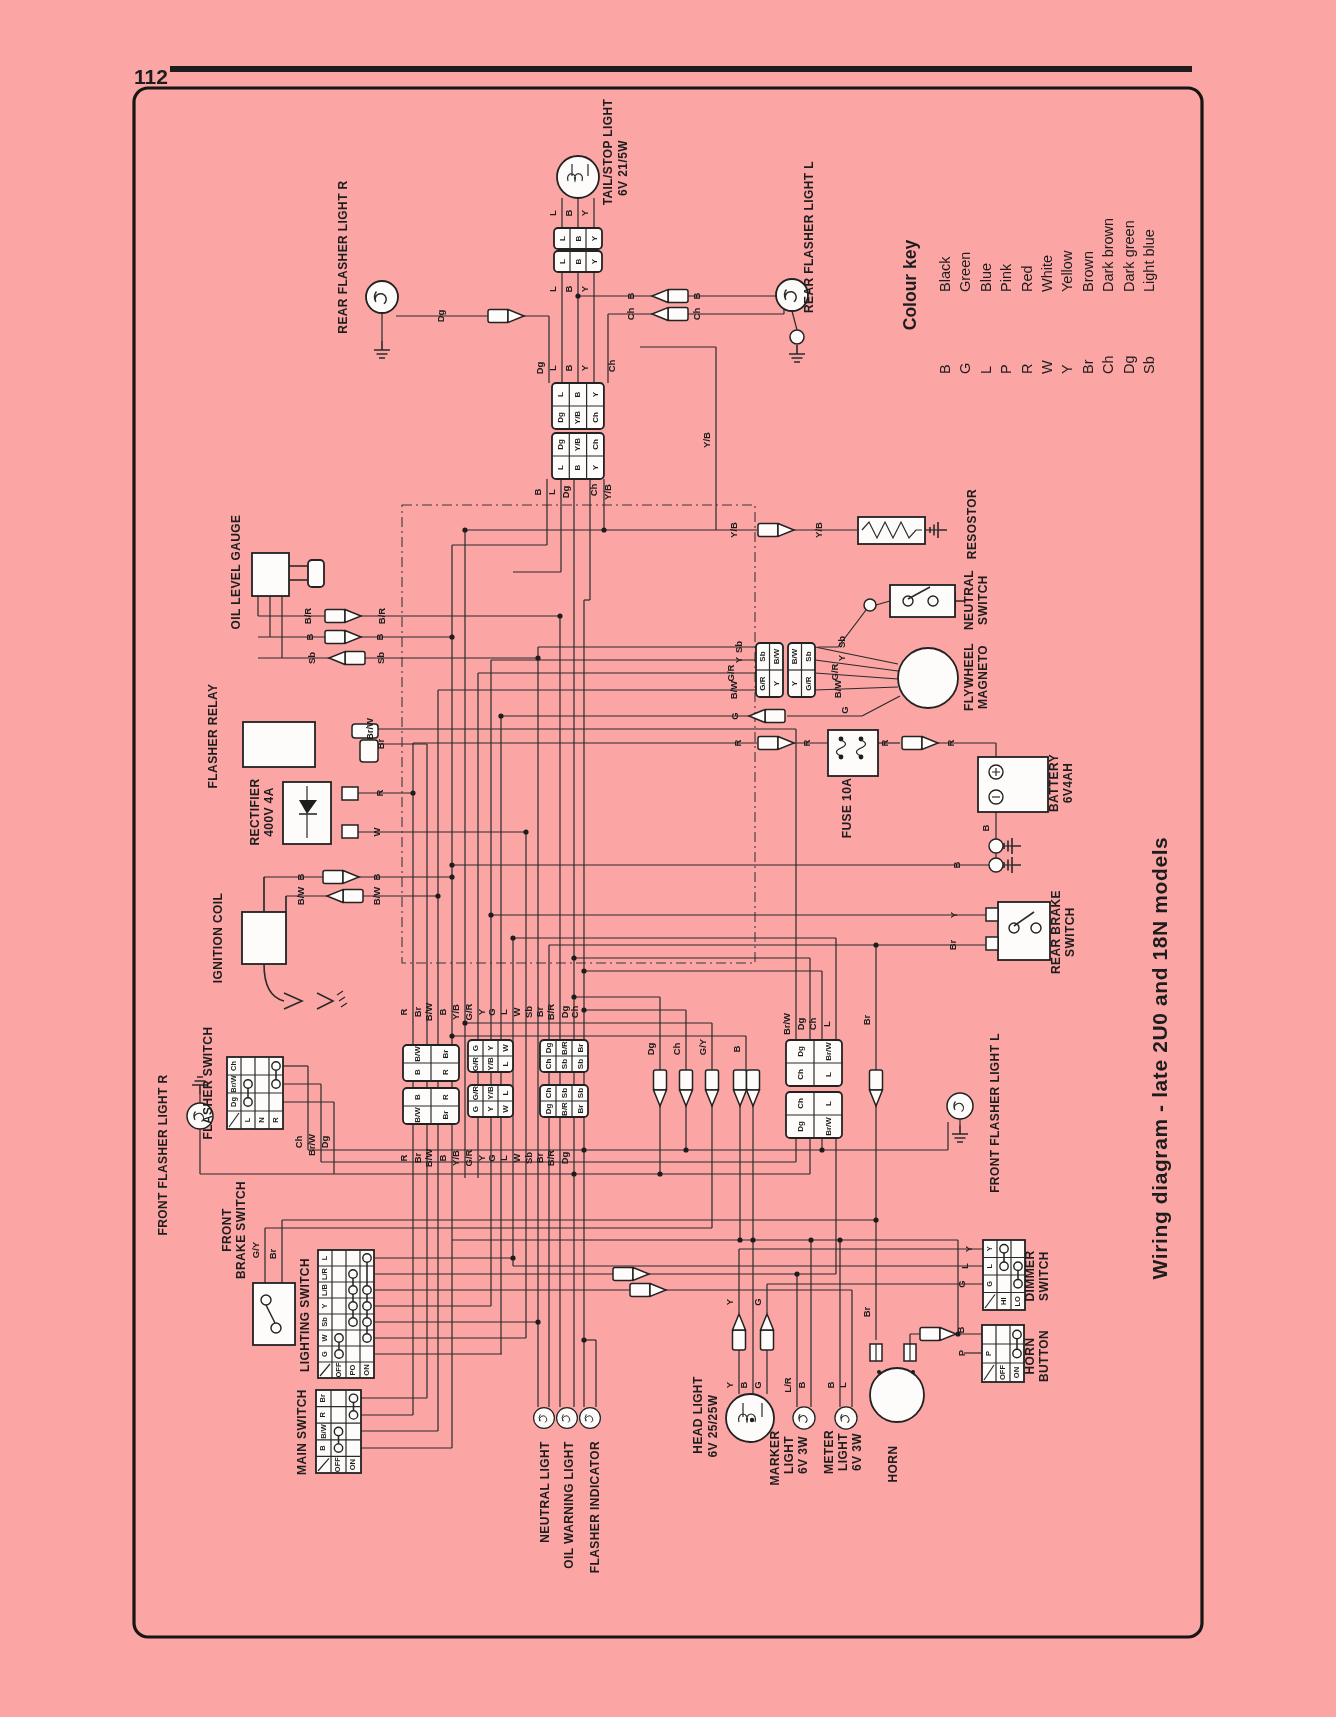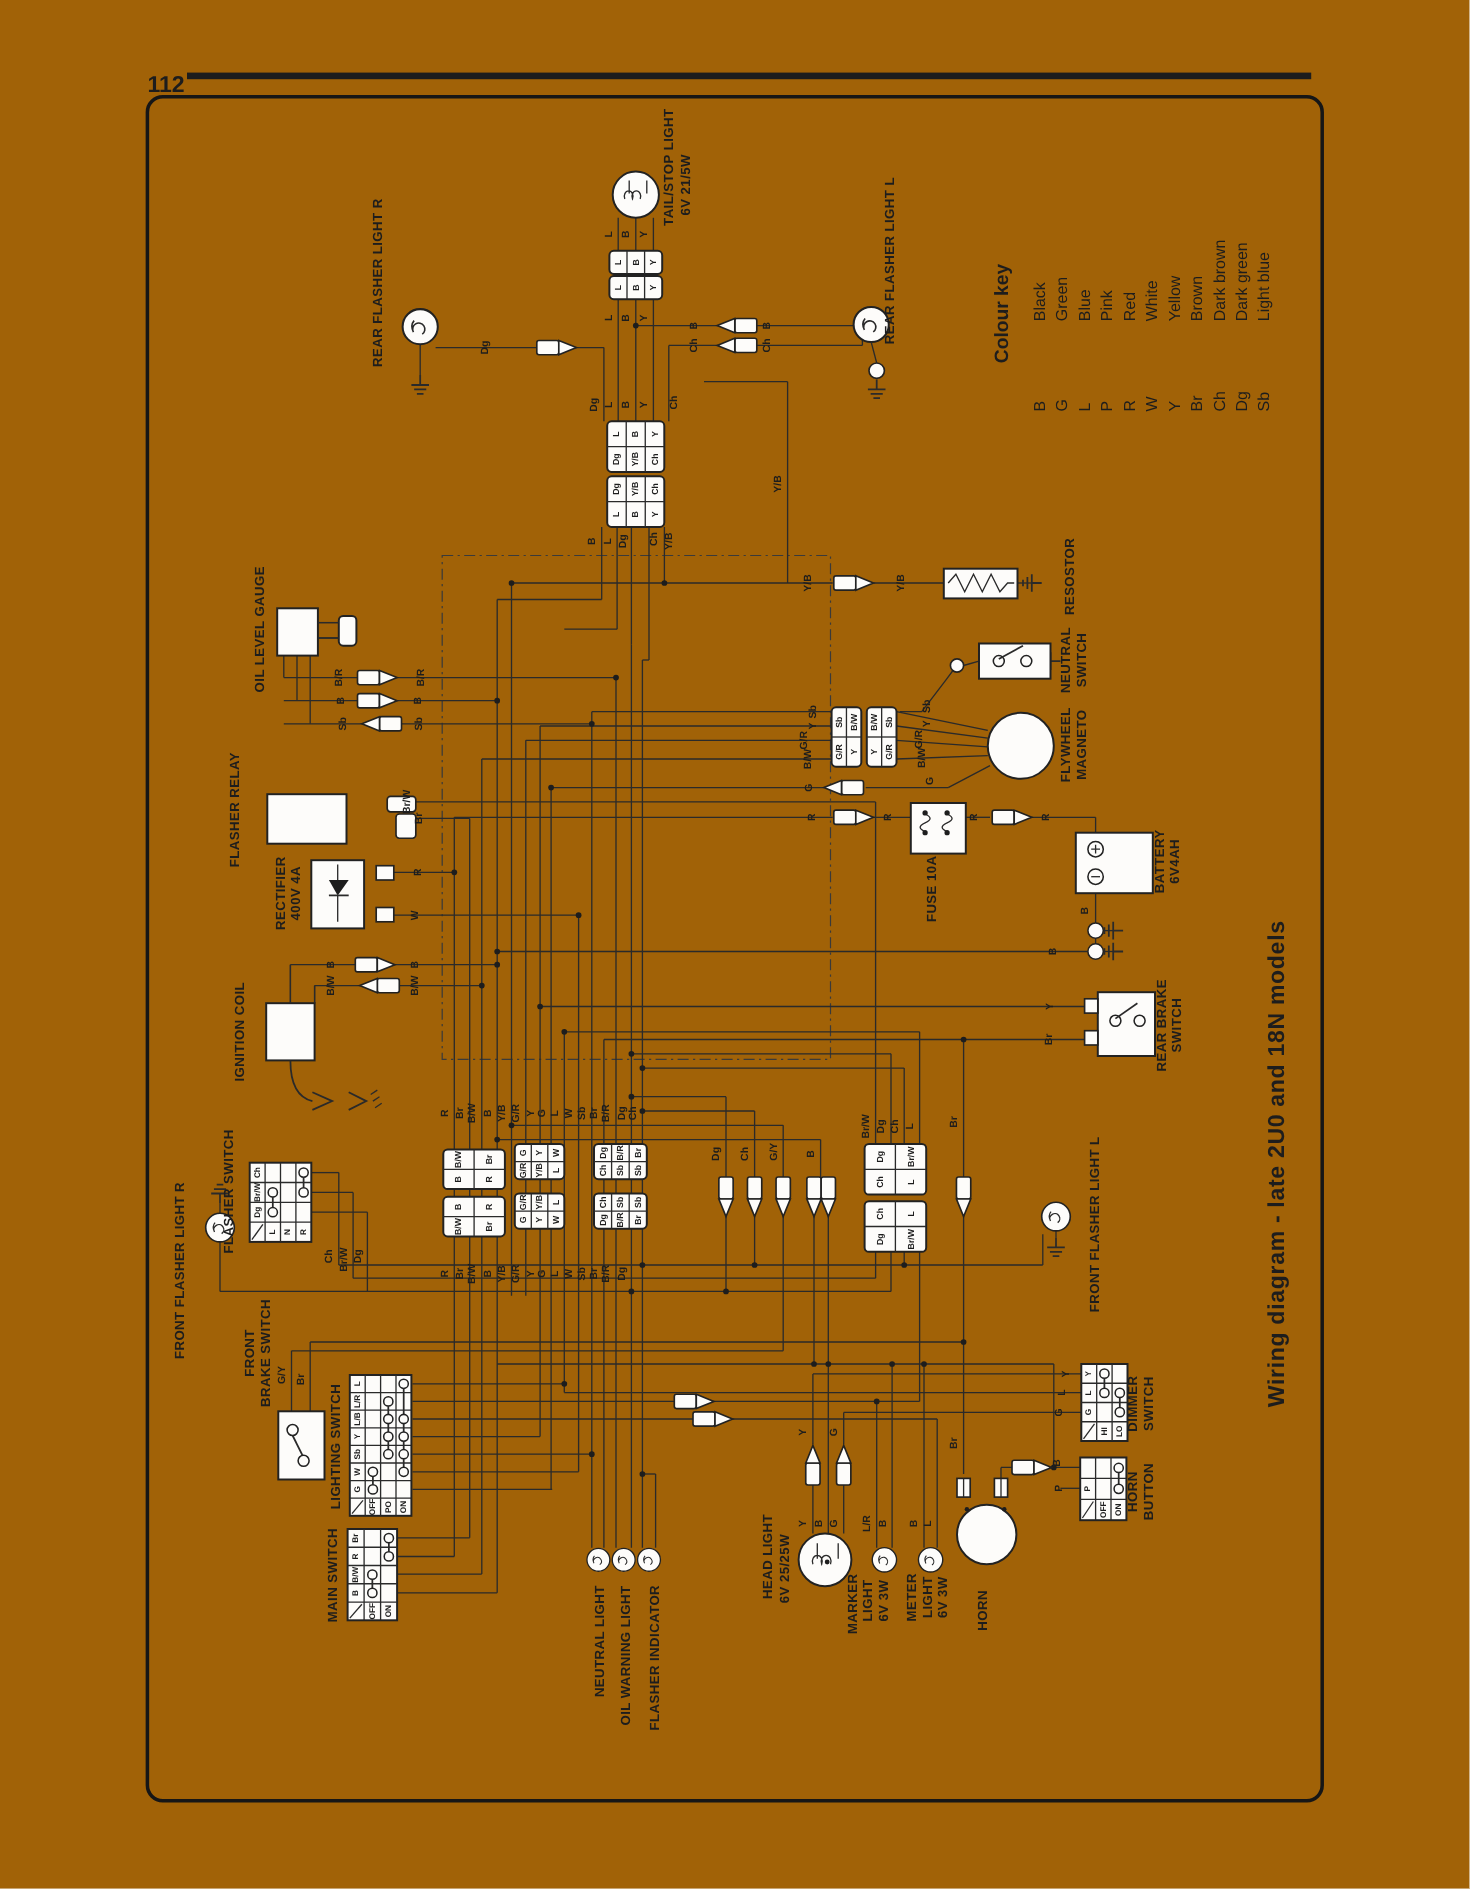--- a/index.html
+++ b/index.html
@@ -1,16 +1,16 @@
 <!DOCTYPE html>
 <html><head>
 <meta charset="utf-8">
 <style>
   html,body{margin:0;padding:0;background:#ffffff;}
-  #page{position:relative;width:1336px;height:1717px;background:#a16207;overflow:hidden;}
+  #page{position:relative;width:1336px;height:1717px;background:#fca5a5;overflow:hidden;}
   svg text{font-family:"Liberation Sans",sans-serif;fill:#1d1d1d;}
   .w{stroke:#2a2a2a;stroke-width:1.2;fill:none;}
   .w2{stroke:#2a2a2a;stroke-width:1.6;fill:none;}
   .bx{stroke:#222;stroke-width:1.8;fill:#fdfcfa;}
   .bx2{stroke:#222;stroke-width:1.5;fill:#fdfcfa;}
   .hd{stroke:#3a3a3a;stroke-width:1.1;fill:none;stroke-dasharray:10 4 2 4;}
   .wl{font-size:9.5px;font-weight:bold;}
   .cell{font-size:8px;font-weight:bold;}
   .clabel{font-size:12px;font-weight:bold;letter-spacing:.4px;}
   .tlabel{font-size:7.5px;font-weight:bold;}

